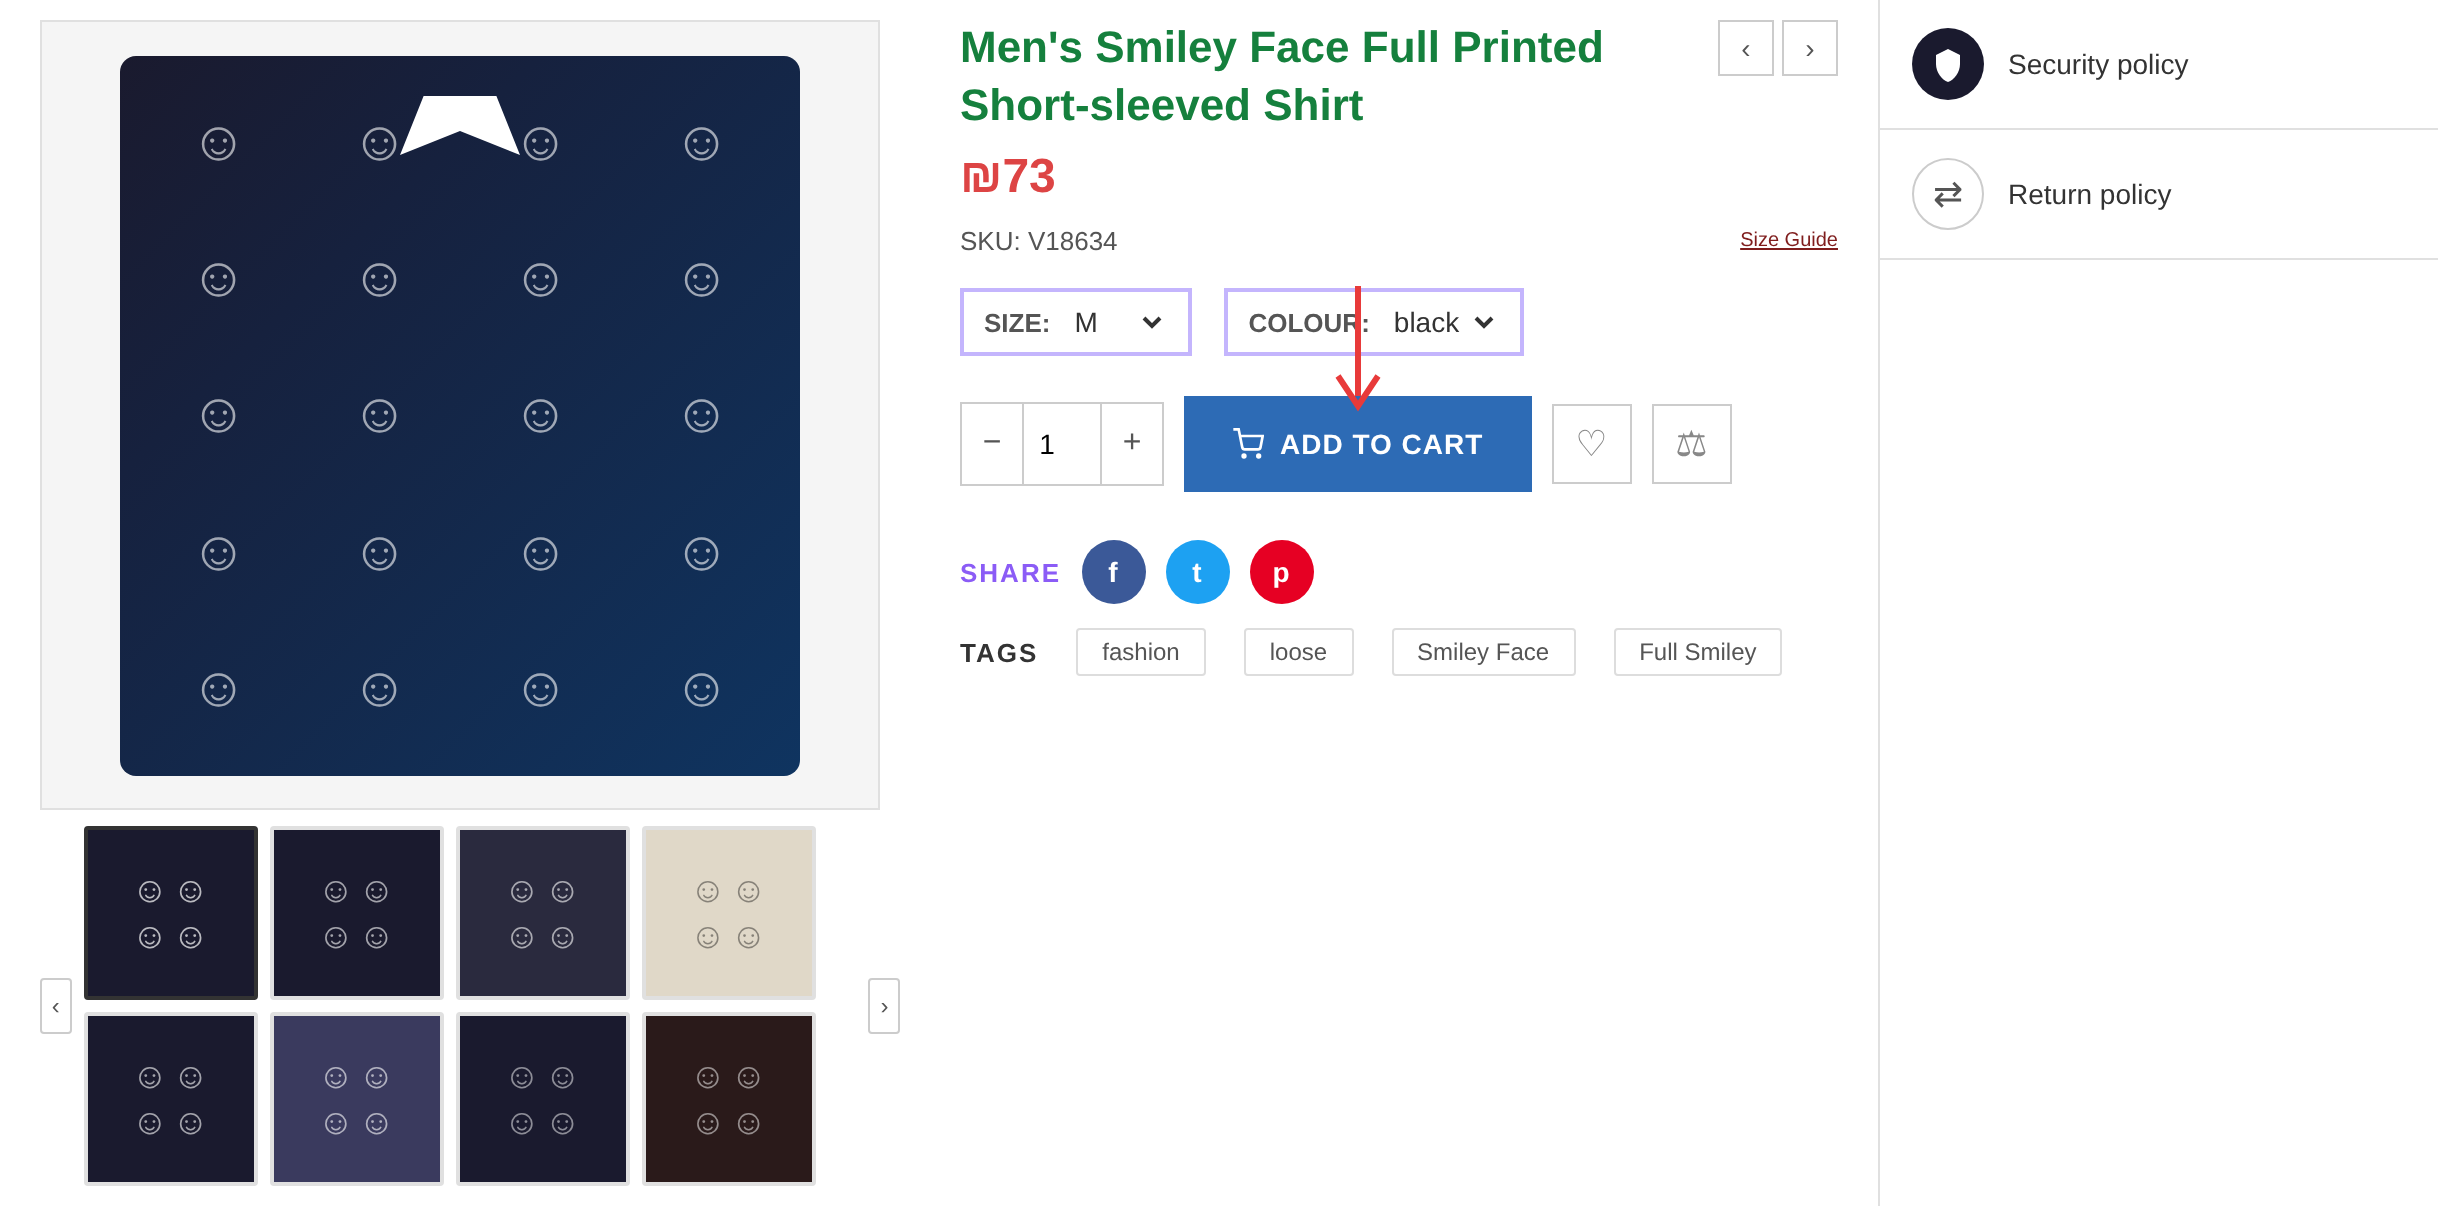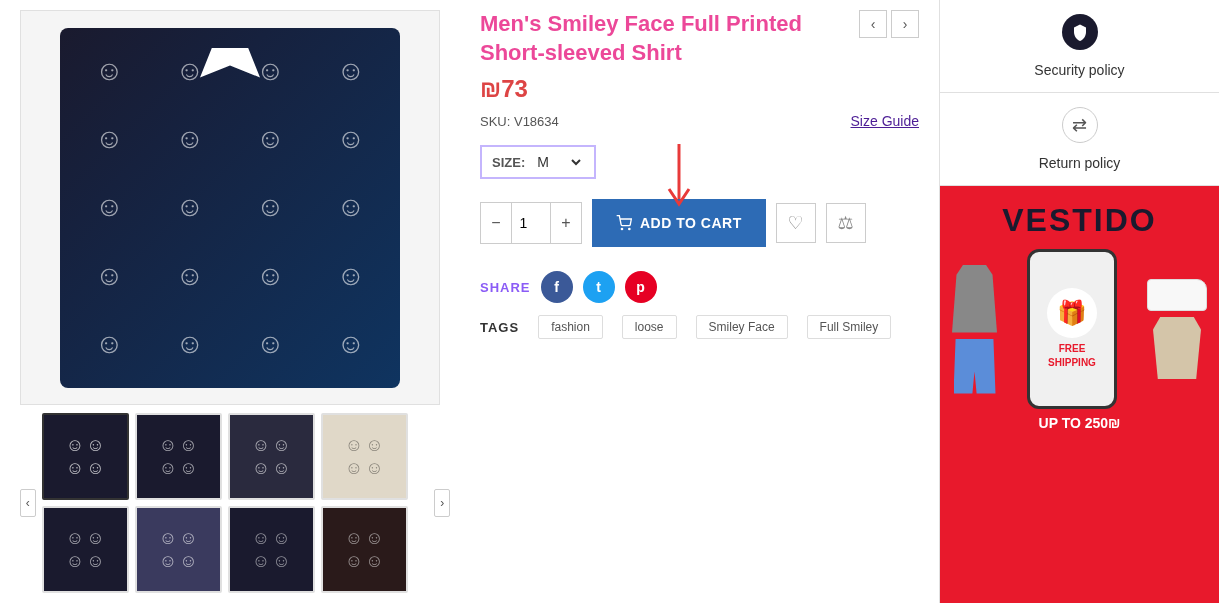--- a/index.html
+++ b/index.html
@@ -142,21 +142,21 @@
     .product-title-area {
       display: flex;
       align-items: flex-start;
       justify-content: space-between;
       margin-bottom: 8px;
     }
 
     .product-title {
       font-size: 22px;
       font-weight: bold;
-      color: #ec4899;
+      color: #15803d;
       line-height: 1.3;
       max-width: 340px;
     }
 
     .nav-arrows {
       display: flex;
       gap: 4px;
     }
 
     .nav-arrow {
@@ -182,24 +182,24 @@
     .sku-row {
       display: flex;
       align-items: center;
       justify-content: space-between;
       margin-bottom: 16px;
       color: #555;
       font-size: 13px;
     }
 
     .size-guide {
-      color: #4c1d95;
+      color: #7f1d1d;
       text-decoration: underline;
       cursor: pointer;
-      font-size: 14px;
+      font-size: 10px;
     }
 
     .selectors-row {
       display: flex;
       gap: 16px;
       margin-bottom: 20px;
     }
 
     .selector-group {
       display: flex;
@@ -386,21 +386,20 @@
       border-left: 1px solid #e0e0e0;
     }
 
     .policy-item {
       display: flex;
       align-items: center;
       padding: 14px 16px;
       gap: 12px;
       border-bottom: 1px solid #e0e0e0;
       cursor: pointer;
-      flex-direction: column;
     }
 
     .policy-icon {
       width: 36px;
       height: 36px;
       background: #1a1a2e;
       border-radius: 50%;
       display: flex;
       align-items: center;
       justify-content: center;
@@ -658,20 +657,29 @@
         <span class="selector-label">SIZE:</span>
         <select class="selector-select">
           <option value="XS">XS</option>
           <option value="S">S</option>
           <option value="M" selected="">M</option>
           <option value="L">L</option>
           <option value="XL">XL</option>
           <option value="XXL">XXL</option>
         </select>
       </div>
+      <div class="selector-group">
+        <span class="selector-label">COLOUR:</span>
+        <select class="selector-select">
+          <option value="black" selected="">black</option>
+          <option value="white">white</option>
+          <option value="blue">blue</option>
+          <option value="red">red</option>
+        </select>
+      </div>
     </div>
 
     <div class="cart-row">
       <div class="qty-control">
         <button class="qty-btn">
           <span>−</span>
         </button>
         <input class="qty-input" type="number" value="1" min="1" style="">
         <button class="qty-btn">
           <span>+</span>
@@ -736,40 +744,15 @@
     </div>
 
 
     <div class="policy-item">
       <div class="policy-icon return">
         <span style="font-size:18px; color:#555;">⇄</span>
       </div>
       <span class="policy-text">Return policy</span>
     </div>
 
-    <div class="ad-banner">
-      <div class="ad-title">VESTIDO</div>
-
-      <div class="ad-content">
-
-        <div style="display:flex; flex-direction:column; gap:6px; align-items:center;">
-          <div class="dress-shape" style="background:#888; width:45px; height:68px; clip-path:polygon(25% 0%,75% 0%,90% 15%,100% 100%,0% 100%,10% 15%);"></div>
-          <div style="width:42px; height:55px; background:#5b8dd9; clip-path:polygon(5% 0%, 95% 0%, 100% 100%, 55% 100%, 50% 60%, 45% 100%, 0% 100%);"></div>
-        </div>
-
-        <div class="phone-mockup">
-          <div class="gift-box">🎁</div>
-          <div class="phone-screen-text">FREE SHIPPING</div>
-        </div>
-
-        <div style="display:flex; flex-direction:column; gap:6px; align-items:center;">
-          <div class="sneaker-shape" style="background:#f8f8f8; border:1px solid #ddd; border-radius:4px 10px 4px 4px; width:60px; height:32px;"></div>
-          <div style="width:48px; height:62px; background:#d4c5a9; clip-path:polygon(15% 0%, 85% 0%, 100% 20%, 90% 100%, 10% 100%, 0% 20%);"></div>
-        </div>
-      </div>
-
-      <div class="ad-promo-text">
-        <span style="font-size:14px; font-weight:bold; color:white;">UP TO 250₪</span>
-      </div>
-    </div>
   </div>
 
 </div>
 
 </body></html>

